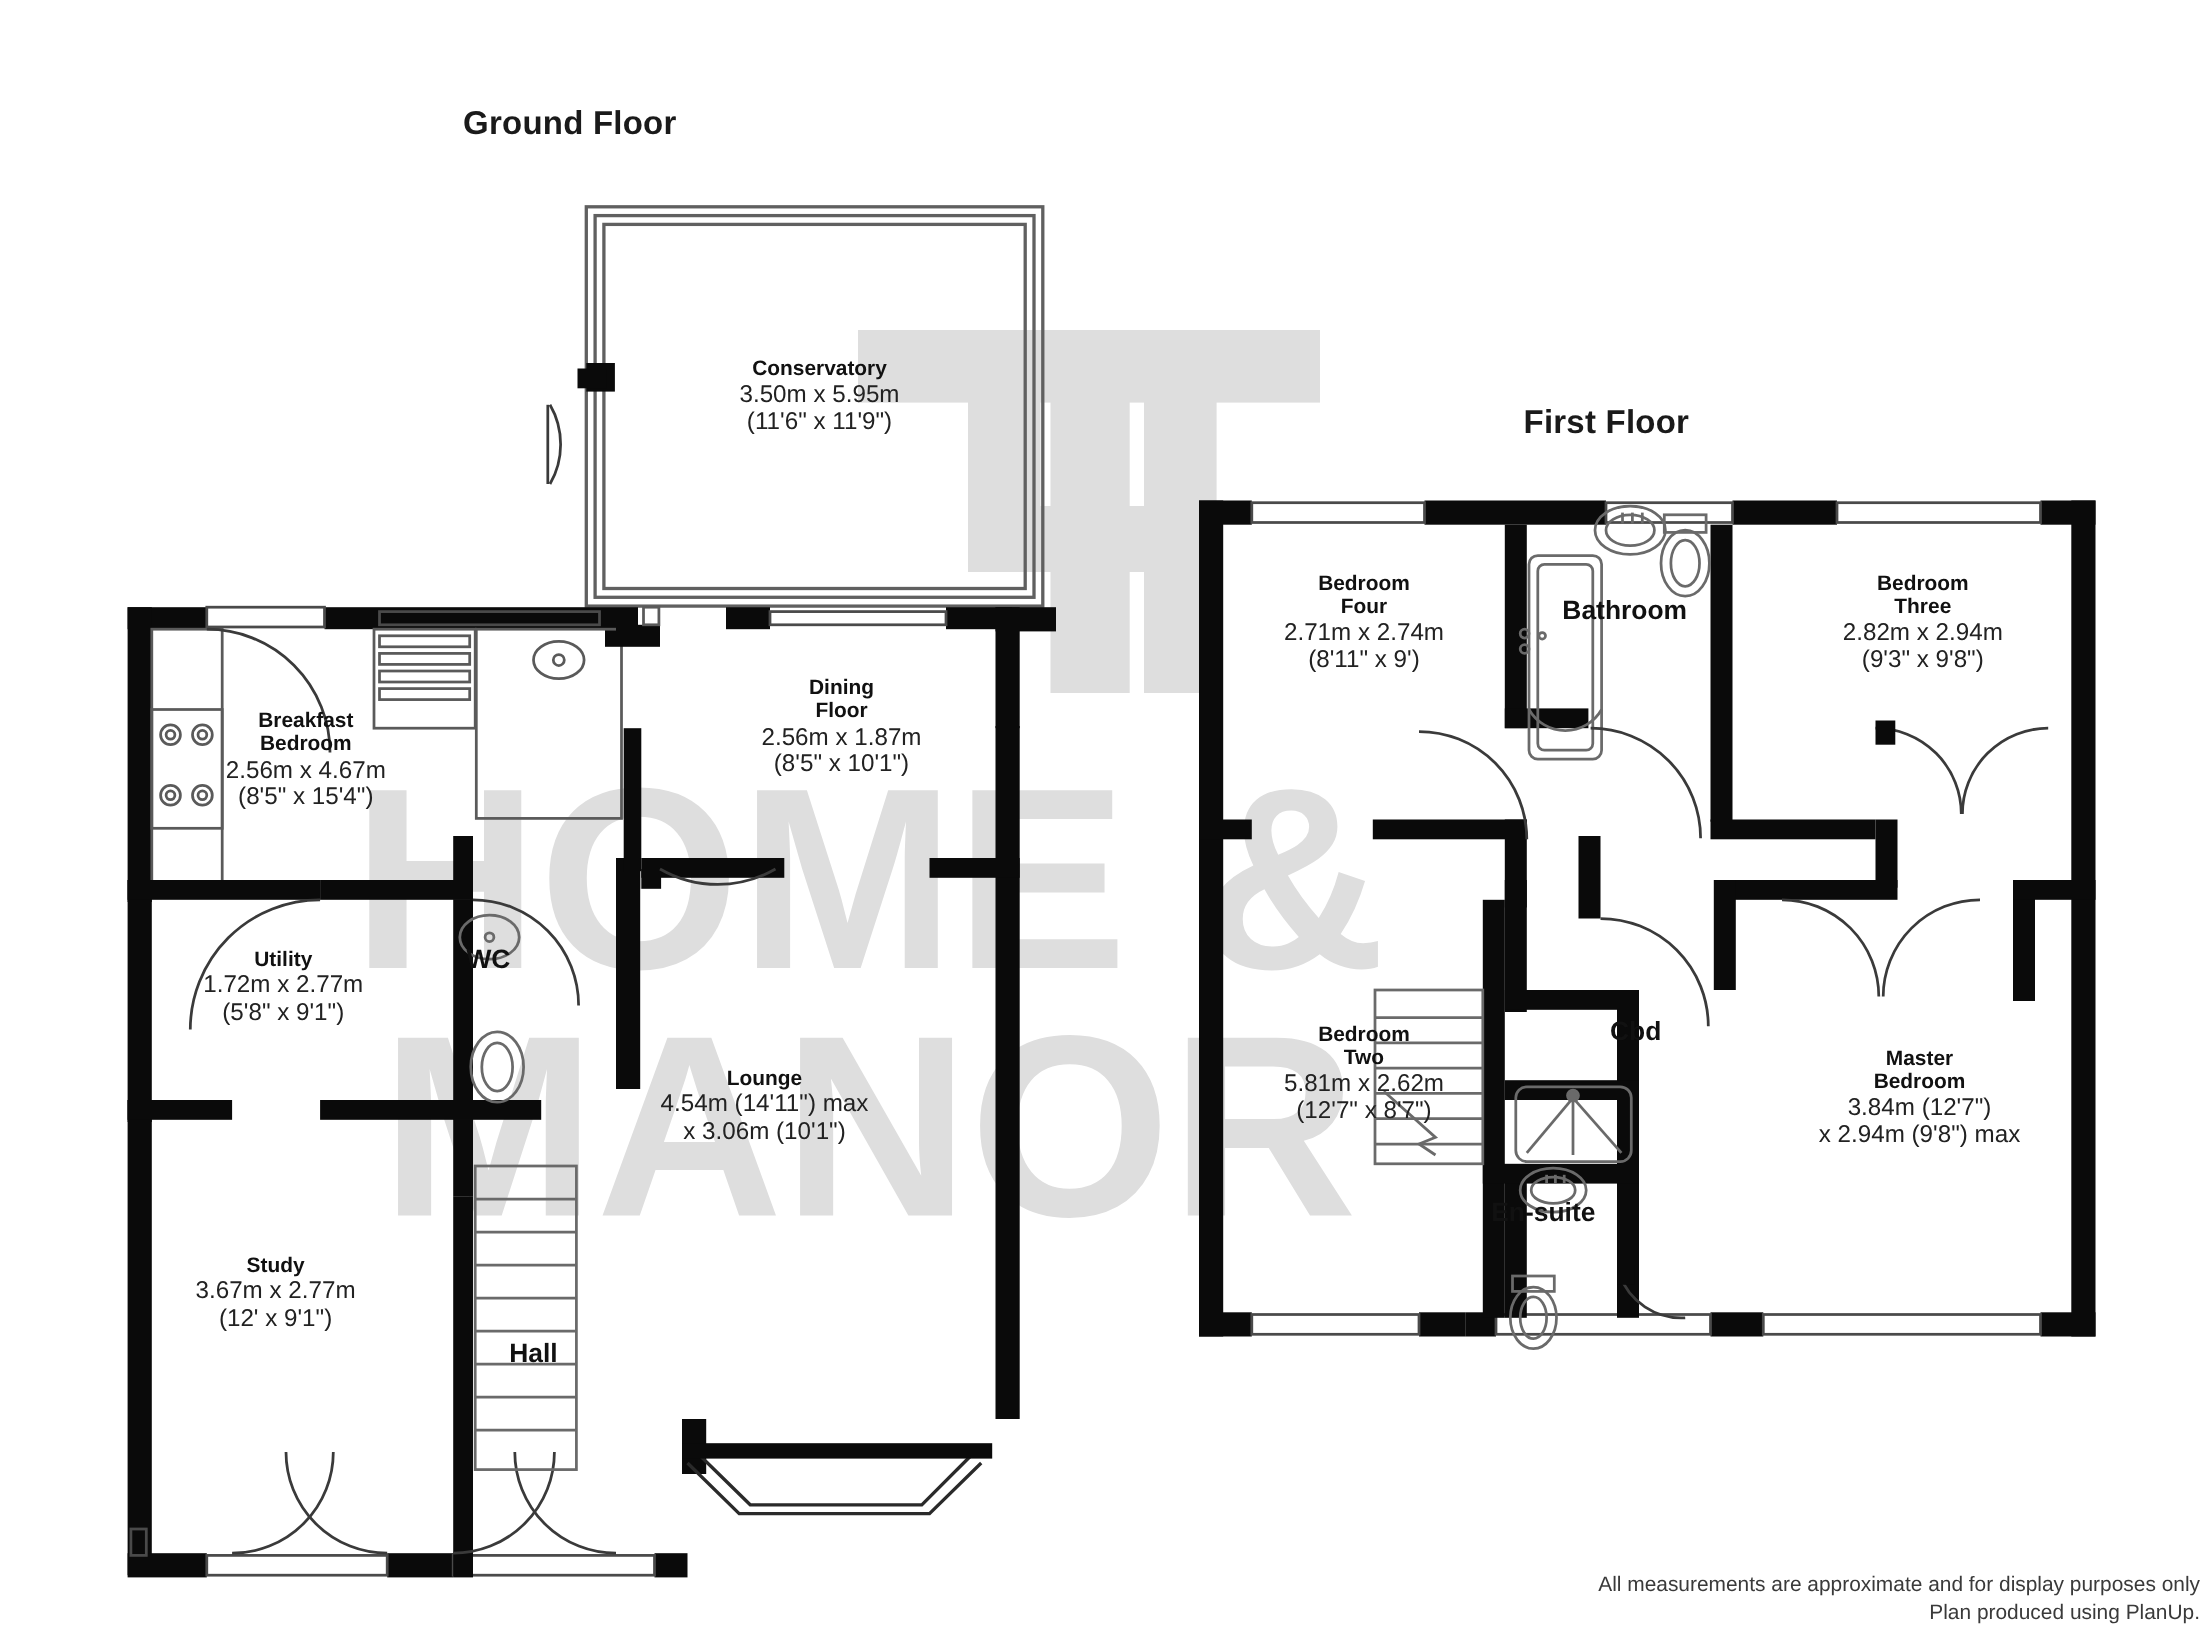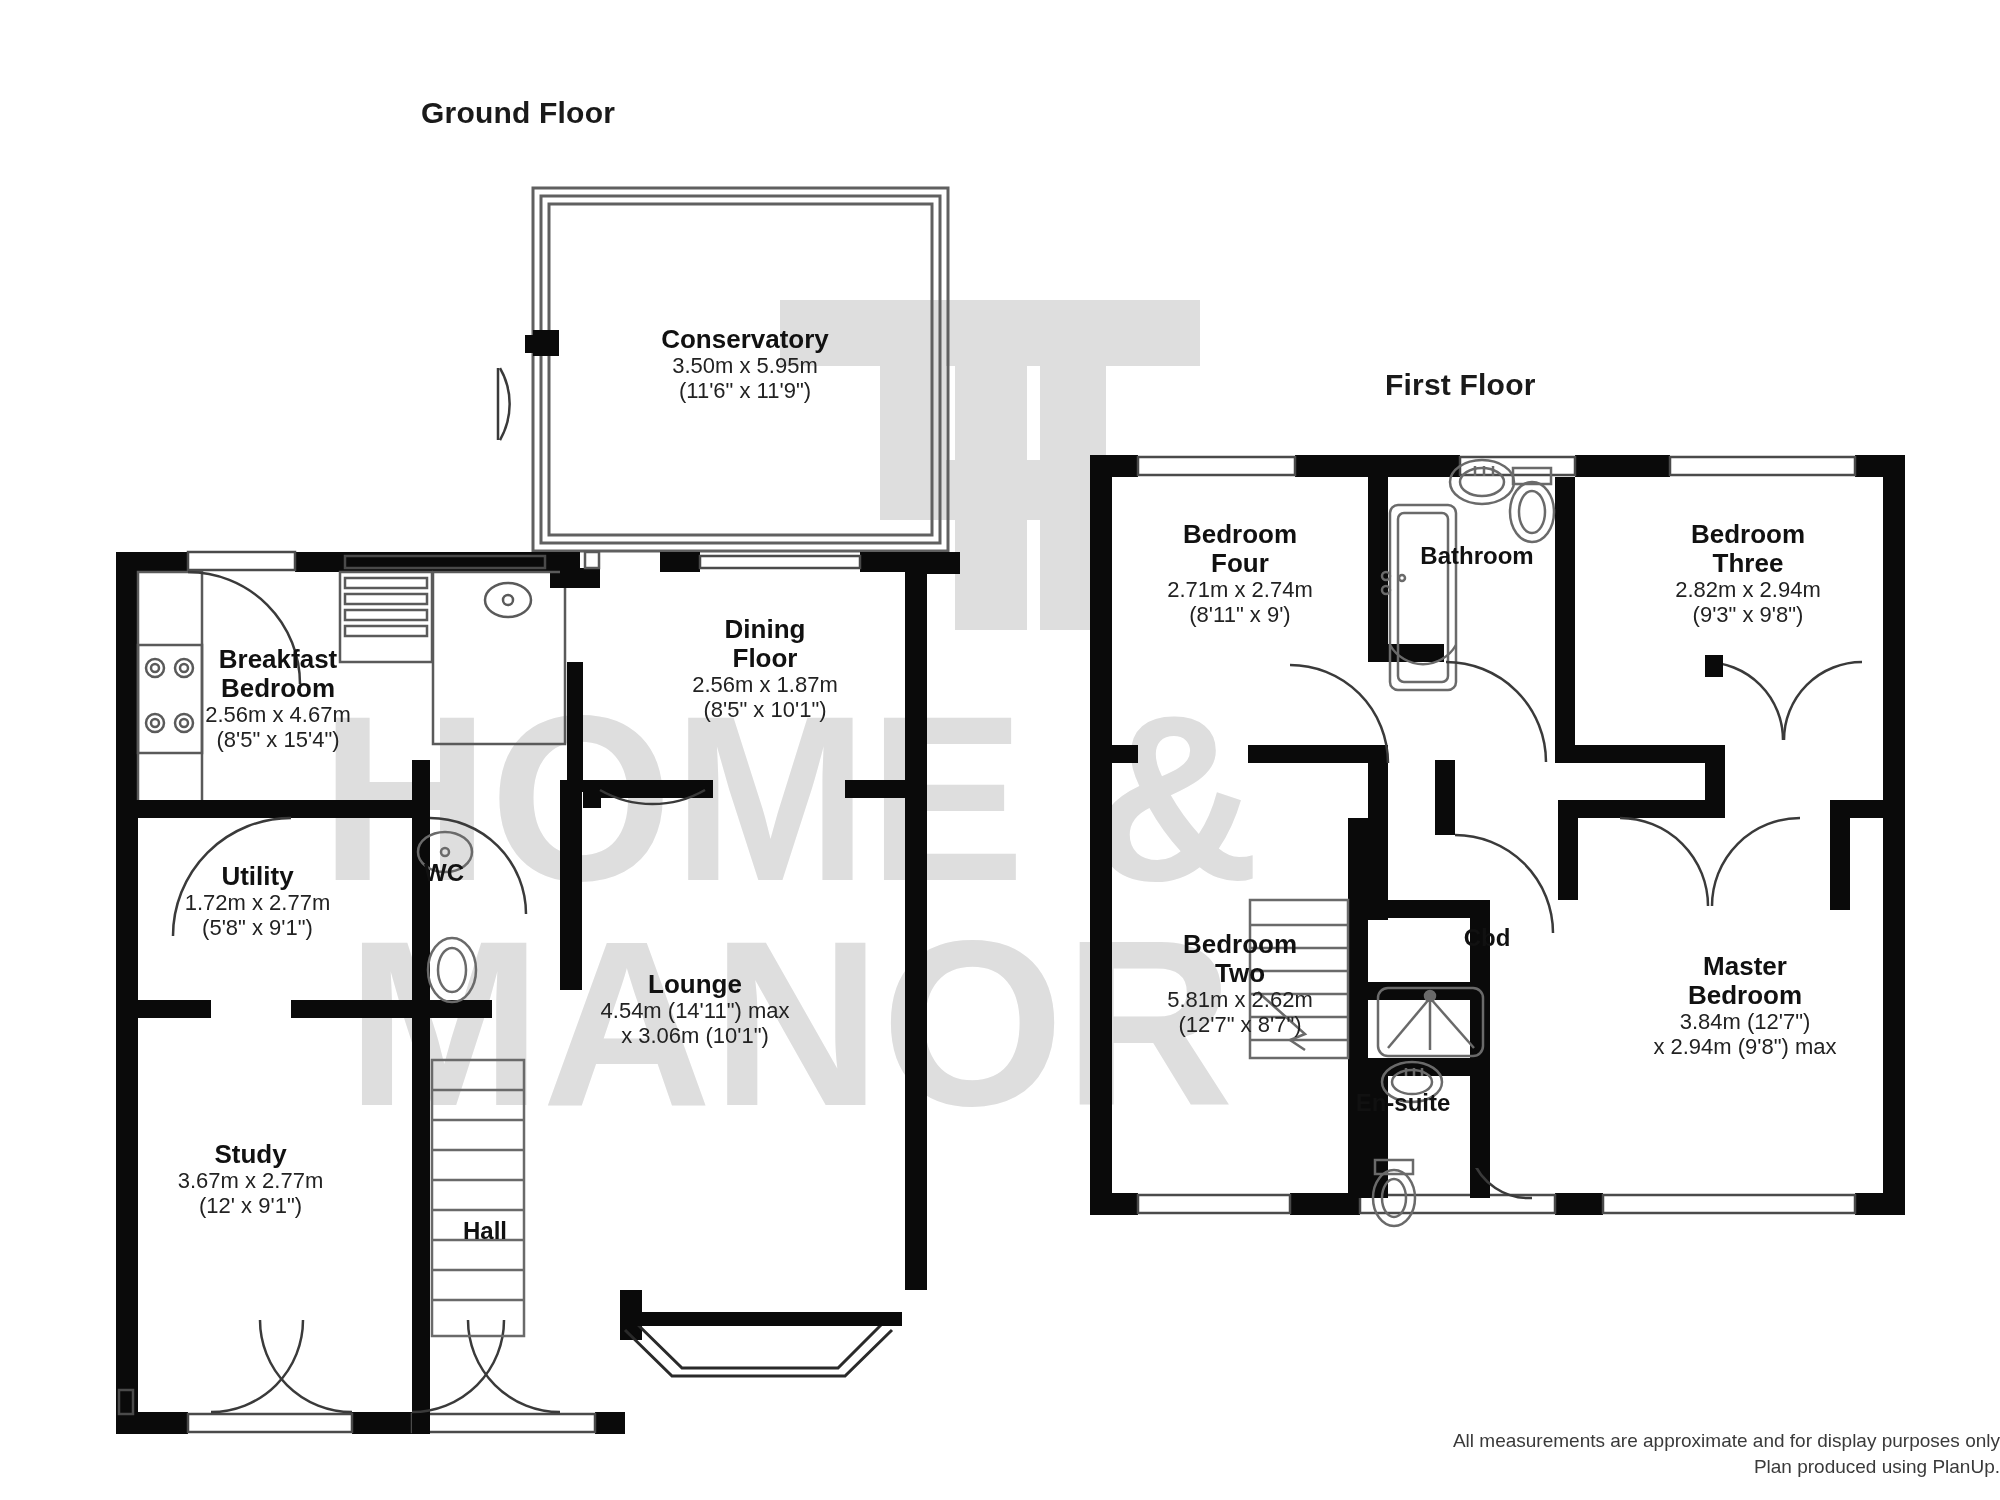--- a/index.html
+++ b/index.html
@@ -35,21 +35,21 @@
     white-space: nowrap;
   }
   .room {
     position: absolute;
     text-align: center;
     color: #111111;
     white-space: nowrap;
     line-height: 1.12;
   }
   .room .rname {
-    font-size: 26px;
+    font-size: 19px;
     font-weight: bold;
     display: block;
   }
   .room .rdim {
     font-size: 22px;
     font-weight: normal;
     display: block;
     color: #222222;
   }
   .room.small .rname {

